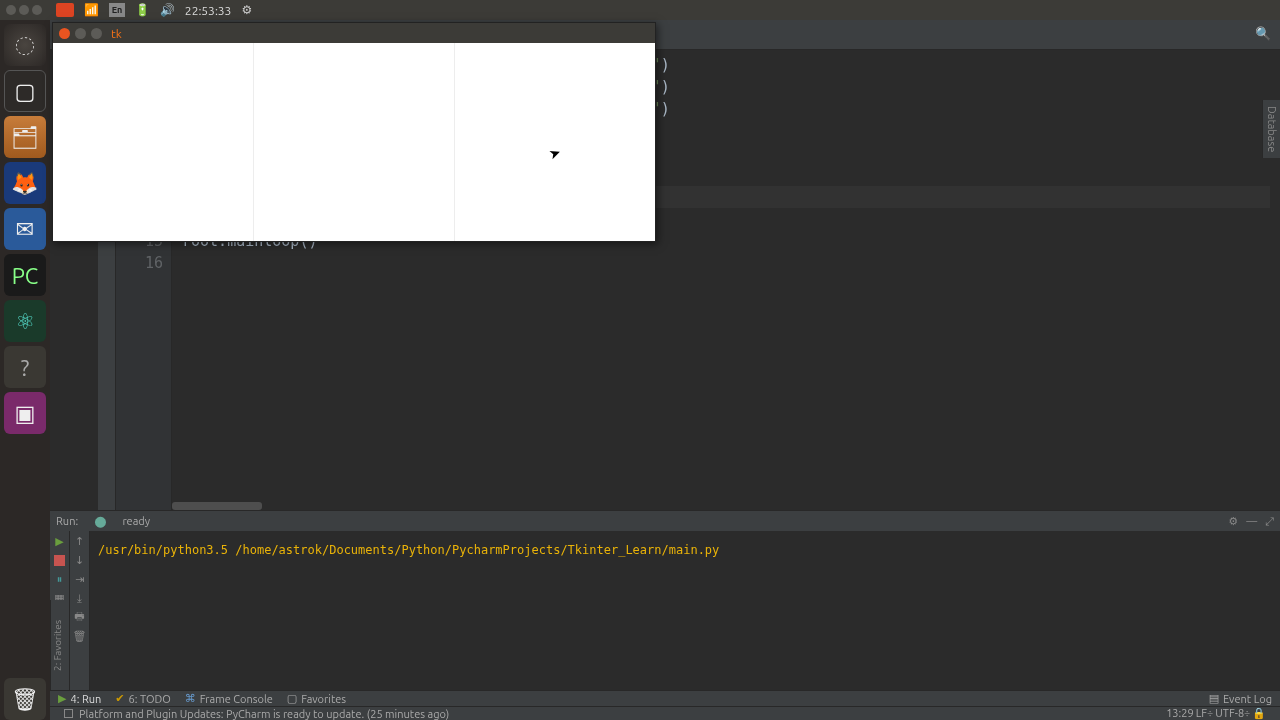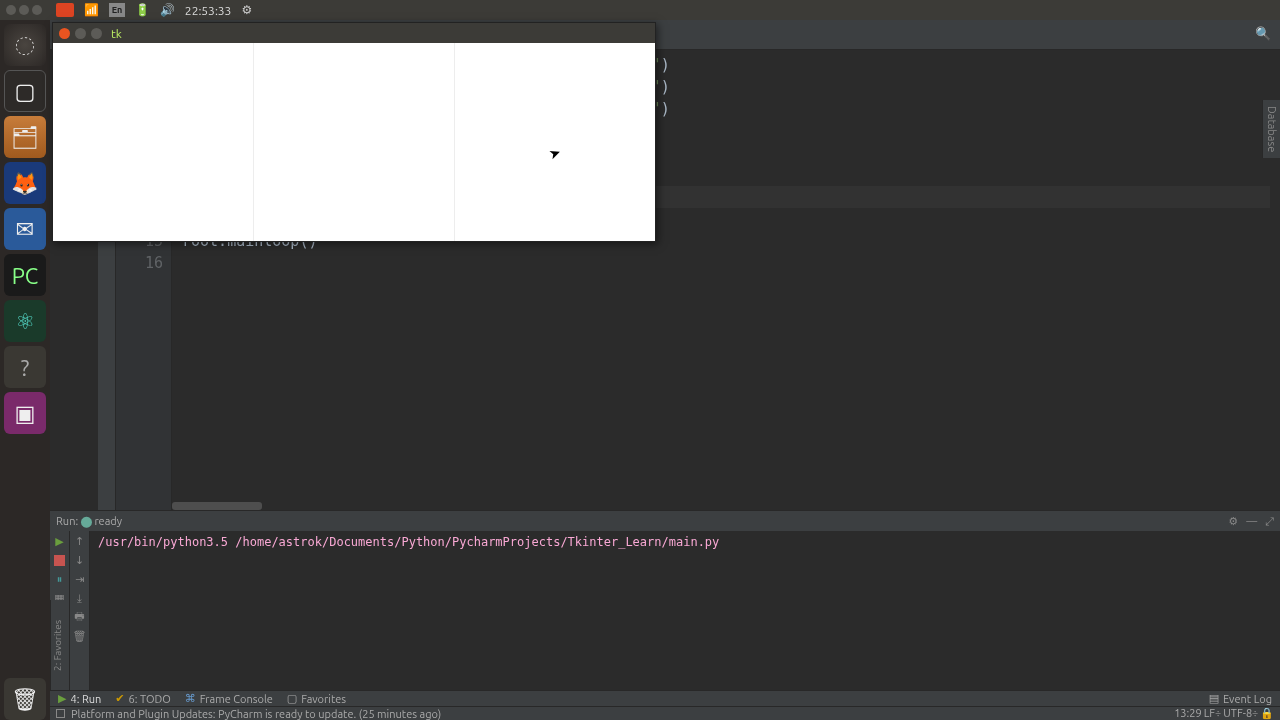--- a/index.html
+++ b/index.html
@@ -110,60 +110,60 @@
 }
 
 
 .run-panel {
   position: absolute; left: 50px; right: 0; bottom: 30px; height: 180px;
   background: #2b2b2b; border-top: 1px solid #282828;
   z-index: 2;
 }
 .run-header {
   height: 20px; background: #3c3f41; display:flex; align-items:center;
-  font-size: 11px; color: #aaa; padding: 0 6px; gap:2px;
+  font-size: 11px; color: #aaa; padding: 0 6px; gap:16px;
 }
 .run-header .right { margin-left:auto; display:flex; gap:8px; color:#888;}
 .run-body { display:flex; height: calc(100% - 20px); }
 .run-gutter {
   width: 20px; background:#3c3f41; border-right:1px solid #282828;
   display:flex; flex-direction:column; gap:6px; padding:4px 3px; align-items:center;
 }
 .run-gutter2 {
   width: 20px; background:#3c3f41; border-right:1px solid #282828;
   display:flex; flex-direction:column; gap:6px; padding:4px 3px; align-items:center;
 }
 .rg-btn { width:13px; height:13px; font-size:11px; display:flex;align-items:center;justify-content:center;}
 .rg-play { color:#6a9e3e; }
 .rg-stop { width:11px;height:11px;background:#c75450; }
 .rg-pause { color:#499; }
 .rg-x { color:#c75450; }
 .rg-q { color:#888; }
 .rg-gray { color:#888;}
 .run-out {
-  flex:1; padding:4px 8px;
-  font-family: "DejaVu Sans Mono", monospace; font-size: 12px; color:#f9a8d4;
+  flex:1; padding:12px 8px;
+  font-family: "DejaVu Sans Mono", monospace; font-size: 12px; color:#eab308;
 }
 
 
 .bottom-tabs {
   position:absolute; left:50px; right:0; bottom:14px; height:16px;
   background:#3c3f41; border-top:1px solid #282828;
   display:flex; align-items:center; font-size:11px; color:#aaa; gap:14px; padding:0 8px;
   z-index:2;
 }
 .bottom-tabs .tab { display:flex; align-items:center; gap:4px; }
 .bottom-tabs .tab.active { color:#ddd; }
 .bottom-tabs .right { margin-left:auto; }
 
 
 .status {
   position:absolute; left:50px; right:0; bottom:0; height:14px;
   background:#3c3f41; border-top:1px solid #282828;
-  display:flex; align-items:center; font-size:11px; color:#aaa; padding:0 6px; gap:6px;
+  display:flex; align-items:center; font-size:11px; color:#aaa; padding:0 14px; gap:6px;
   z-index:2;
 }
 .status .sq { width:9px;height:9px;border:1px solid #888;}
 .status .right { margin-left:auto; display:flex; gap:2px;}
 
 
 .fav-tab {
   position:absolute; left:50px; bottom:30px; width:18px; height:90px;
   background:#3c3f41; border-right:1px solid #282828;
   writing-mode: vertical-rl; transform: rotate(180deg);
@@ -177,21 +177,21 @@
   background:#3c3b37; border:1px solid #222; box-shadow: 2px 2px 8px rgba(0,0,0,0.5);
   z-index: 10;
 }
 .tkwin .titlebar {
   height:20px; background:#3c3b37; display:flex; align-items:center; padding:0 6px; gap:5px;
 }
 .tkwin .tb { width:11px;height:11px;border-radius:50%; }
 .tkwin .tb.close{background:#e95420;}
 .tkwin .tb.min{background:#5c5b57;}
 .tkwin .tb.max{background:#5c5b57;}
-.tkwin .ttitle { color:#bef264; font-size:12px; margin-left:4px;}
+.tkwin .ttitle { color:#f97316; font-size:12px; margin-left:4px;}
 .tkwin .tkbody {
   position:absolute; top:20px; left:0; right:0; bottom:0;
   background:#ededed; display:flex;
 }
 .tkframe { width:200px; height:100%; background:#fff; }
 .tkgap { width:1px; background:#ededed;}
 .cursor {
   position:absolute; top:122px; left:496px; font-size:14px; color:#000;
   transform: rotate(-20deg);
 }

